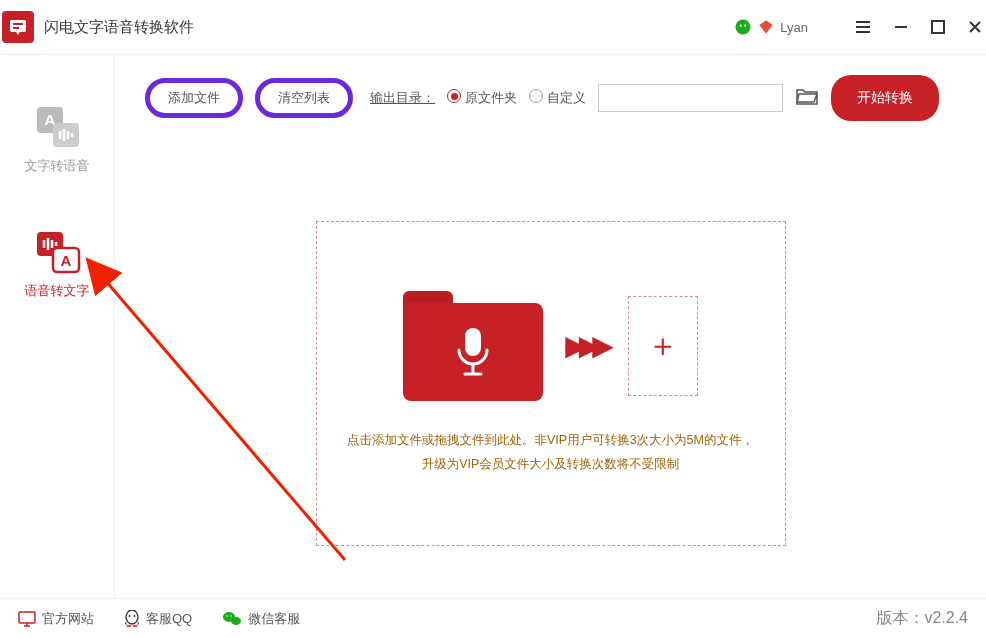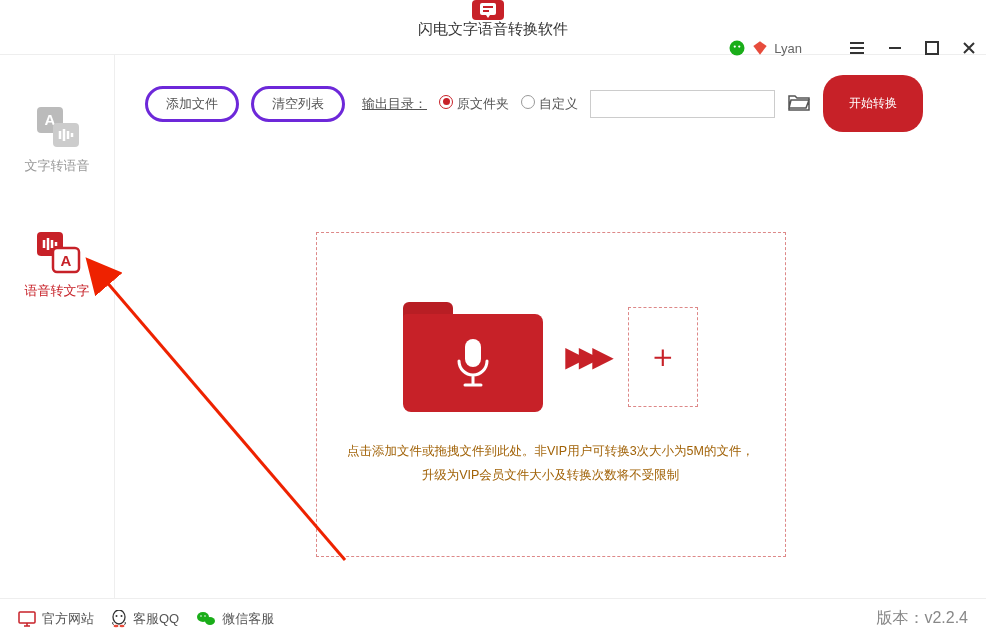--- a/index.html
+++ b/index.html
@@ -1,56 +1,56 @@
 <!DOCTYPE html>
 <html><head>
   <meta charset="utf-8">
   <style>
     * { margin: 0; padding: 0; box-sizing: border-box; font-family: "Microsoft YaHei", sans-serif; }
     body { width: 986px; height: 638px; background: #fff; overflow: hidden; position: relative; }
     
-    .titlebar { height: 55px; display: flex; align-items: center; padding: 0 8px; border-bottom: 1px solid #eee; flex-direction: column; }
+    .titlebar { height: 55px; display: flex; align-items: center; padding: 0 2px; border-bottom: 1px solid #eee; }
     .app-logo { width: 32px; height: 32px; background: #c72128; border-radius: 4px; display: flex; align-items: center; justify-content: center; margin-right: 10px; }
     .app-title { font-size: 15px; color: #333; font-weight: 500; }
     .titlebar-right { margin-left: auto; display: flex; align-items: center; gap: 36px; }
     .user-area { display: flex; align-items: center; gap: 6px; font-size: 13px; color: #666; }
     .window-controls { display: flex; align-items: center; gap: 20px; margin-left: 10px; }
     .window-btn { cursor: pointer; display: flex; align-items: center; justify-content: center; }
     
     .body-wrap { display: flex; height: calc(100% - 55px - 40px); }
     
     .sidebar { width: 115px; border-right: 1px solid #eee; display: flex; flex-direction: column; align-items: center; padding-top: 50px; }
     .sidebar-item { display: flex; flex-direction: column; align-items: center; gap: 8px; cursor: pointer; margin-bottom: 55px; }
     .sidebar-label { font-size: 13px; color: #999; }
     .sidebar-item.active .sidebar-label { color: #c72128; }
     
     .main { flex: 1; padding: 20px 30px; position: relative; }
     
     .toolbar { display: flex; align-items: center; gap: 12px; flex-wrap: nowrap; }
-    .pill-btn { border: 3px solid #6d28d9; background: #fff; border-radius: 20px; padding: 6px 18px; font-size: 13px; color: #555; cursor: pointer; white-space: nowrap; }
+    .pill-btn { border: 5px solid #6d28d9; background: #fff; border-radius: 20px; padding: 6px 18px; font-size: 13px; color: #555; cursor: pointer; white-space: nowrap; }
     .output-label { font-size: 13px; color: #555; margin-left: 5px; white-space: nowrap; text-decoration: underline; }
     .radio-item { display: flex; align-items: flex-start; gap: 4px; font-size: 13px; color: #555; cursor: pointer; white-space: nowrap; }
     .radio-circle { width: 14px; height: 14px; border: 1px solid #999; border-radius: 50%; display: flex; align-items: center; justify-content: center; }
     .radio-circle.checked::after { content: ''; width: 7px; height: 7px; background: #c72128; border-radius: 50%; }
     .radio-circle.checked { border-color: #c72128; }
     .path-input { border: 1px solid #ccc; height: 28px; width: 185px; padding: 0 8px; font-size: 13px; }
     .open-folder { cursor: pointer; }
-    .start-btn { background: #c72128; color: #fff; border: none; border-radius: 20px; padding: 20px 26px; font-size: 12px; cursor: pointer; white-space: nowrap; }
+    .start-btn { background: #c72128; color: #fff; border: none; border-radius: 20px; padding: 14px 26px; font-size: 14px; cursor: pointer; white-space: nowrap; }
     
     .dropzone { margin: 100px auto 0; width: 470px; height: 325px; border: 1px dashed #d88; display: flex; flex-direction: column; align-items: center; justify-content: center; }
     .dropzone-graphics { display: flex; align-items: center; gap: 22px; }
     .folder-icon { width: 140px; height: 110px; position: relative; }
     .folder-tab { position: absolute; top: 0; left: 0; width: 50px; height: 18px; background: #b81e24; border-radius: 6px 6px 0 0; }
     .folder-body { position: absolute; top: 12px; left: 0; width: 140px; height: 98px; background: #c72128; border-radius: 4px 8px 8px 8px; display: flex; align-items: center; justify-content: center; }
     .arrows { color: #c72128; font-size: 28px; letter-spacing: -8px; }
     .add-box { width: 70px; height: 100px; border: 1px dashed #d88; display: flex; align-items: center; justify-content: center; cursor: pointer; }
     .plus { color: #c72128; font-size: 32px; font-weight: 300; }
     .drop-text { margin-top: 28px; text-align: center; font-size: 12.5px; color: #a16207; line-height: 1.9; }
     
-    .footer { position: absolute; bottom: 0; left: 0; right: 0; height: 40px; border-top: 1px solid #eee; display: flex; align-items: center; padding: 0 18px; gap: 17px; }
+    .footer { position: absolute; bottom: 0; left: 0; right: 0; height: 40px; border-top: 1px solid #eee; display: flex; align-items: center; padding: 0 18px; gap: 30px; }
     .footer-link { display: flex; align-items: center; gap: 6px; font-size: 13px; color: #555; cursor: pointer; }
     .version { margin-left: auto; font-size: 16px; color: #888; }
     
     .red-arrow { position: absolute; top: 250px; left: 85px; pointer-events: none; }
   </style>
 </head>
 <body>
 
 <div class="titlebar">
   <div class="app-logo">

